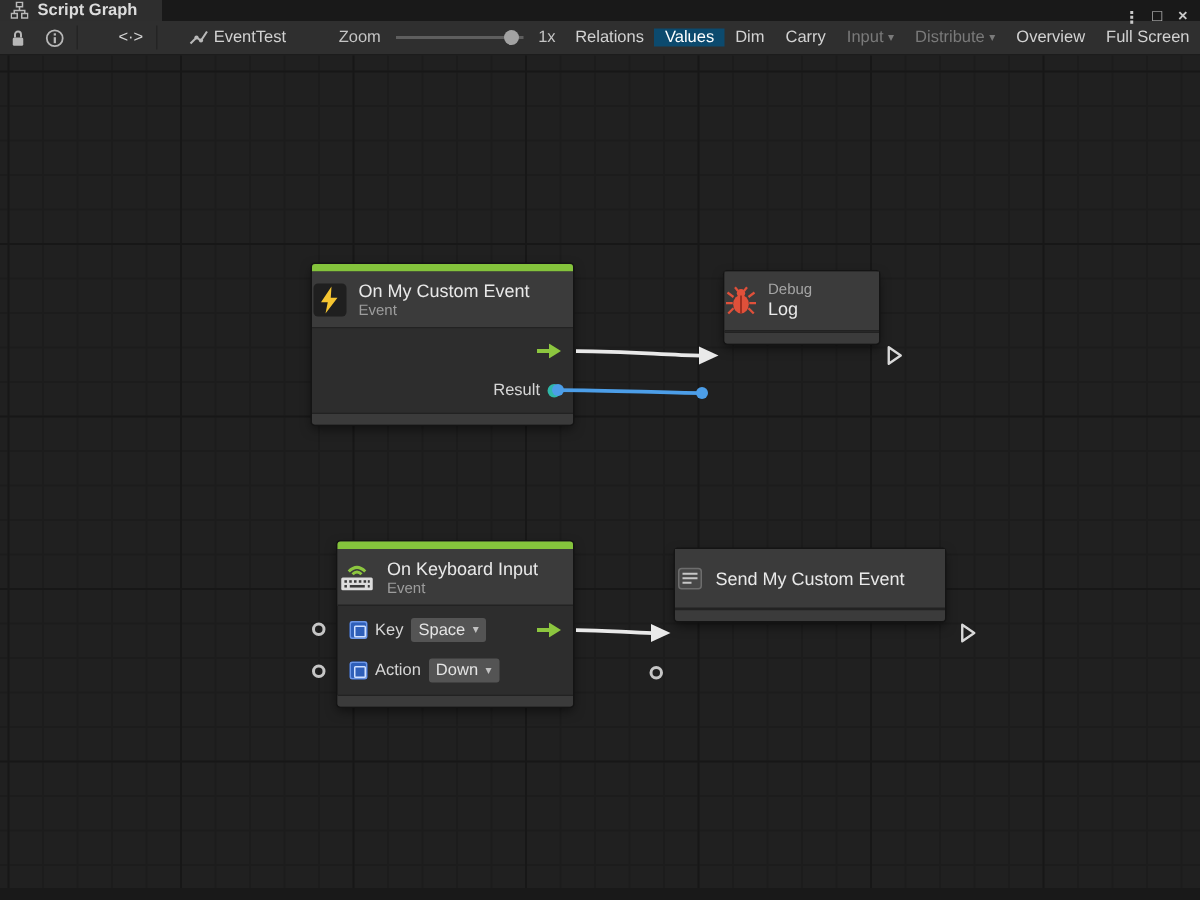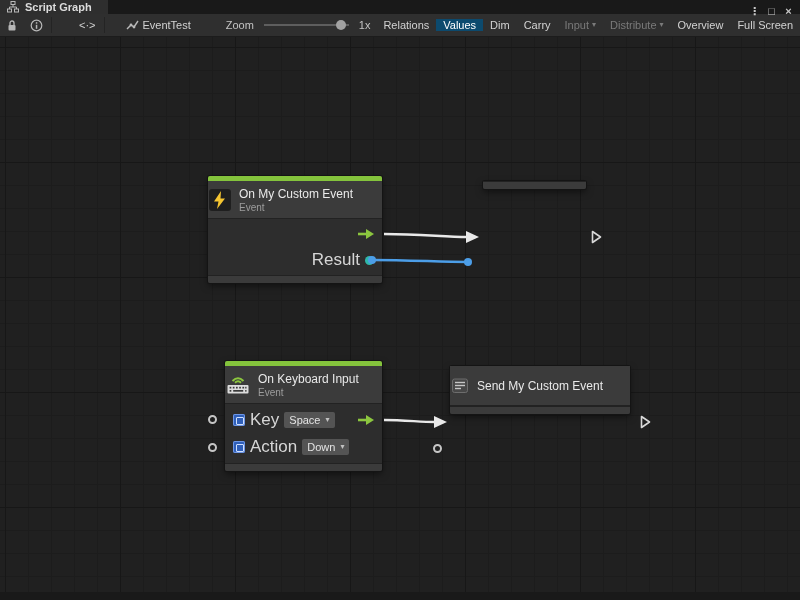--- a/index.html
+++ b/index.html
@@ -50,21 +50,21 @@
     border-bottom:1px solid #222; }
   .titles { display:flex; flex-direction:column; justify-content:center; }
   .node-title { font-size:12px; color:#e9e9e9; }
   .node-subtitle { font-size:10px; color:#9d9d9d; margin-top:1px; }
   .node-cat { font-size:10px; color:#a5a5a5; }
   .node-body { padding:2px 0; }
   .node-footer { height:8px; background:#3b3b3b; border-top:1px solid #222; border-radius:0 0 2px 2px; }
   .row { display:flex; align-items:center; gap:5px; padding:0 8px; }
   .row.right { justify-content:flex-end; }
   .row.split { justify-content:space-between; }
-  .plabel { font-size:17px; color:#d6d6d6;text-align:center; }
+  .plabel { font-size:11px; color:#d6d6d6;text-align:center; }
   .dot { width:9px; height:9px; border-radius:50%; flex:none; }
   .dot.teal { background:#2FB8A9; }
   .dot.gray { background:#9a9a9a; }
   .type-icon { width:12px; height:12px; border-radius:2px; background:#2f5fb9; flex:none;
     box-shadow:inset 0 0 0 1px #6e97e6; position:relative; }
   .type-icon::after { content:""; position:absolute; left:3px; top:3px; width:6px; height:6px;
     border:1px solid #cfe0ff; border-radius:1px; }
   .dd { display:flex; align-items:center; gap:5px; background:#545454; border-radius:2px;
     height:16px; padding:0 5px; font-size:11px; color:#e4e4e4; }
   .dd .caret { color:#c2c2c2; }
@@ -199,20 +199,41 @@
       </div>
       <div class="row right" style="height:26px;">
         <span class="plabel">Result</span>
         <span class="dot teal"></span>
       </div>
     </div>
     <div class="node-footer"></div>
   </div>
 
   <div class="node" style="left:483px; top:144px; width:103px;">
+    <div class="node-header" style="height:40px;">
+      <svg width="22" height="22" viewBox="0 0 22 22">
+        <g stroke="#E0503A" stroke-width="1.5" fill="none">
+          <path d="M6 8 L2 5"></path>
+            <path d="M5.5 12 L1 12"></path>
+            <path d="M6 15.5 L2.5 19"></path>
+          <path d="M16 8 L20 5"></path>
+            <path d="M16.5 12 L21 12"></path>
+            <path d="M16 15.5 L19.5 19"></path>
+          <path d="M9 4 L7 1.5"></path>
+            <path d="M13 4 L15 1.5"></path>
+        </g>
+        <circle cx="11" cy="5.5" r="2.8" fill="#E0503A"></circle>
+        <ellipse cx="11" cy="12.8" rx="5.2" ry="6.2" fill="#E0503A"></ellipse>
+        <path d="M11 7 V19" stroke="#8a2418" stroke-width="1"></path>
+      </svg>
+      <div class="titles">
+        <div class="node-cat">Debug</div>
+        <div class="node-title">Log</div>
+      </div>
+    </div>
     <div class="node-footer"></div>
   </div>
 
   <div class="node" style="left:225px; top:324px; width:157px;">
     <div class="event-strip"></div>
     <div class="node-header" style="height:38px;">
       <svg width="26" height="22" viewBox="0 0 26 22">
         <path d="M7.5 7 Q13 1.5 18.5 7" stroke="#8CC63F" stroke-width="2" fill="none"></path>
         <path d="M10 8.8 Q13 5.8 16 8.8" stroke="#8CC63F" stroke-width="2" fill="none"></path>
         <rect x="2.5" y="11" width="21" height="8.5" rx="1" fill="#DCDCDC"></rect>

